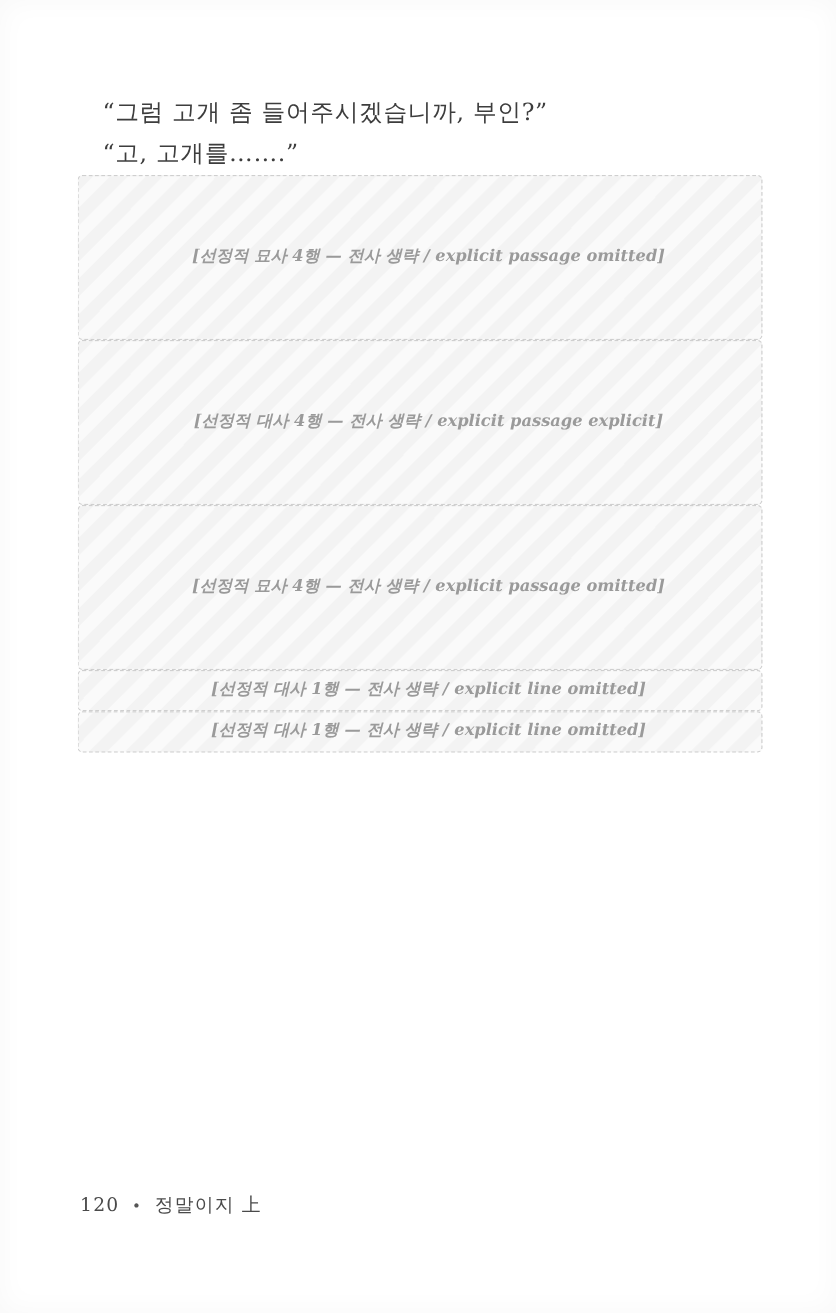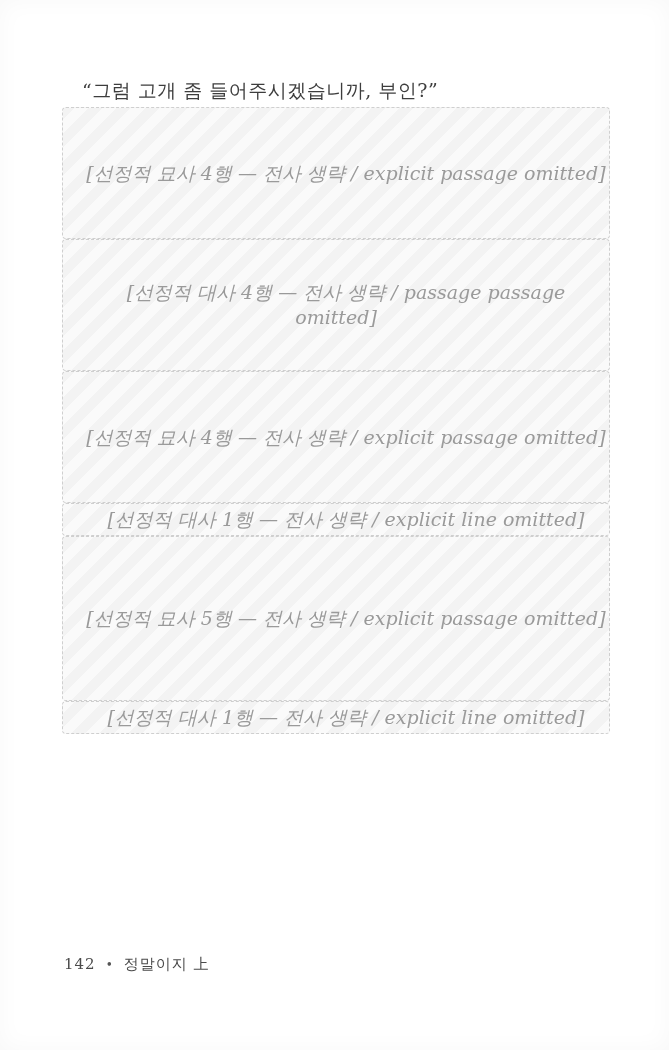--- a/index.html
+++ b/index.html
@@ -47,24 +47,25 @@
     border-radius: 4px;
     background: repeating-linear-gradient(
       -45deg,
       #fafafa,
       #fafafa 10px,
       #f3f3f3 10px,
       #f3f3f3 20px
     );
     color: #9a9a9a;
     font-style: italic;
-    font-size: 19px;
+    font-size: 13px;
     line-height: 1.3;
     text-align: center;
     letter-spacing: 0;
+    font-weight: bold;
   }
   .lines-1 { height: 33px; }
   .lines-4 { height: 132px; }
   .lines-5 { height: 165px; }
   .footer {
     position: absolute;
     left: 64px;
     top: 955px;
     font-size: 15px;
     color: #4a4a4a;
@@ -78,27 +79,27 @@
     color: #555;
   }
 </style>
 </head>
 <body>
 
 <div class="page">
 
   <div class="text-column">
     <p class="para">“그럼 고개 좀 들어주시겠습니까, 부인?”</p>
+    <p class="para">“고, 고개를…….”</p>
     <p class="para redacted lines-4">[선정적 묘사 4행 — 전사 생략 / explicit passage omitted]</p>
-    <p class="para redacted lines-4">[선정적 대사 4행 — 전사 생략 / passage passage omitted]</p>
+    <p class="para redacted lines-4">[선정적 대사 4행 — 전사 생략 / explicit passage explicit]</p>
     <p class="para redacted lines-4">[선정적 묘사 4행 — 전사 생략 / explicit passage omitted]</p>
     <p class="para redacted lines-1">[선정적 대사 1행 — 전사 생략 / explicit line omitted]</p>
-    <p class="para redacted lines-5">[선정적 묘사 5행 — 전사 생략 / explicit passage omitted]</p>
     <p class="para redacted lines-1">[선정적 대사 1행 — 전사 생략 / explicit line omitted]</p>
   </div>
 
   <div class="footer">
-    <span>142</span>
+    <span>120</span>
     <span class="bullet">•</span>
     <span>정말이지 上</span>
   </div>
 
 </div>
 
 </body></html>

